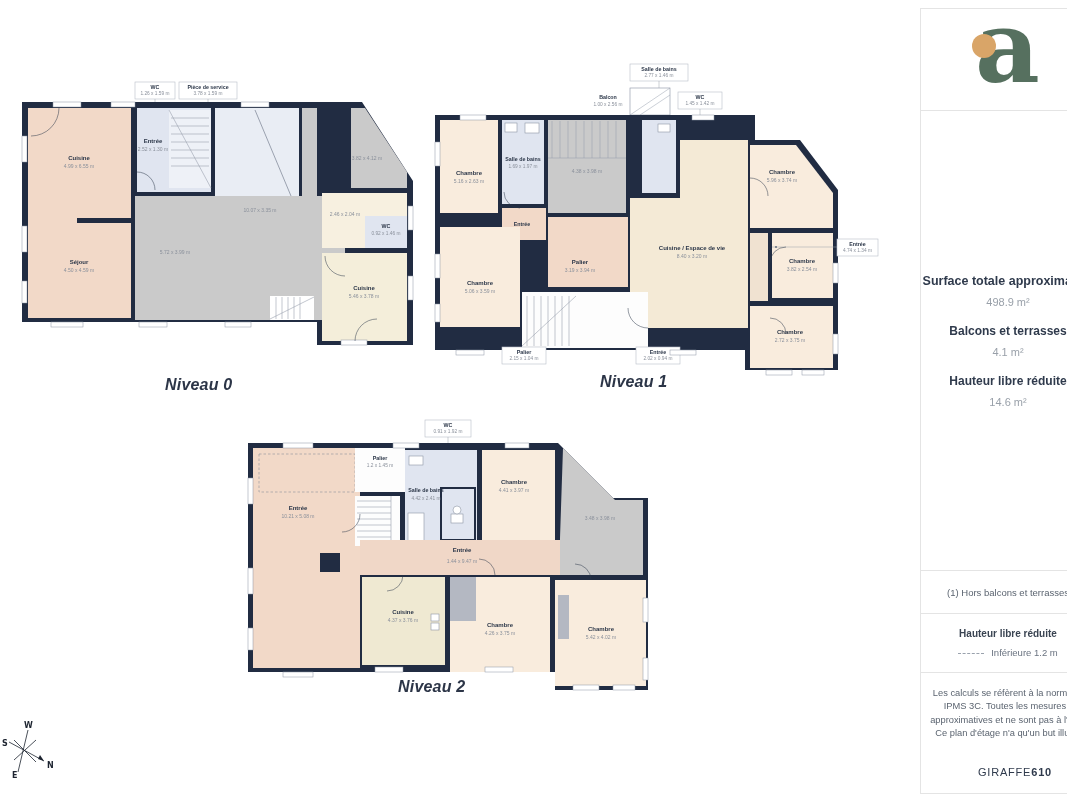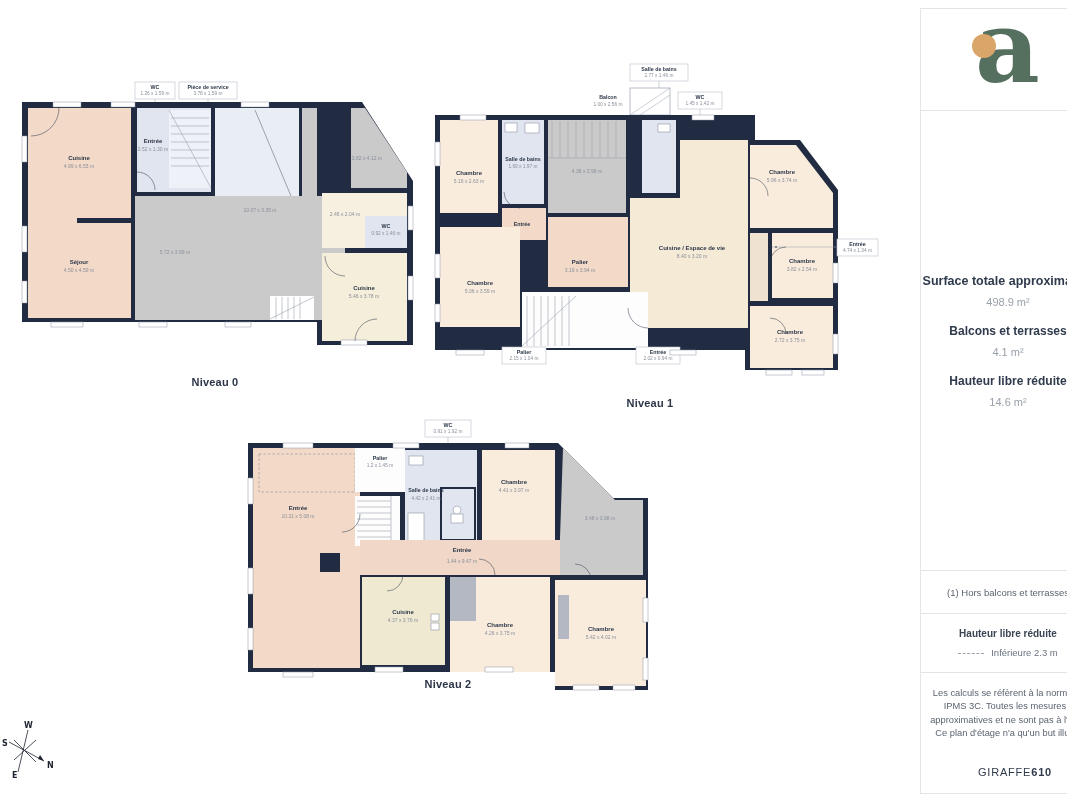--- a/index.html
+++ b/index.html
@@ -1,20 +1,20 @@
 <!DOCTYPE html>
 <html><head>
 <meta charset="utf-8">
 <style>
   html,body{margin:0;padding:0;}
   body{width:1067px;height:800px;overflow:hidden;position:relative;background:#fff;
        font-family:"Liberation Sans",sans-serif;}
   .plan{position:absolute;}
-  .level-label{position:absolute;width:100px;text-align:center;font-weight:bold;
-               font-size:11px;color:#2c3547;letter-spacing:.2px;}
+  .level-label{position:absolute;width:100px;font-weight:bold;
+               font-size:16px;color:#2c3547;letter-spacing:.2px;font-style:italic;}
   
   .sbox{position:absolute;left:920px;width:176px;background:#fff;
         border:1px solid #e4e4e4;box-sizing:border-box;}
   .measures{text-align:center;}
   .m-title{font-weight:bold;font-size:12px;color:#2f3a4c;margin:0 0 8px 0;}
   .m-title.first{font-size:12.5px;}
   .m-value{font-size:11px;color:#99a0a9;margin:0 0 16px 0;}
   .note-text{font-size:9.5px;color:#5b6470;text-align:center;}
   .legend-title{font-size:10px;font-weight:bold;color:#3a4452;text-align:center;margin:0 0 8px 0;}
   .legend-row{font-size:9.5px;color:#6a7380;text-align:center;}
@@ -337,21 +337,21 @@
   <text class="rdim" x="219" y="145">1.44 x 9.47 m</text>
   <text class="rname" x="160" y="196">Cuisine</text>
   <text class="rdim" x="160" y="204">4.37 x 3.76 m</text>
   <text class="rname" x="257" y="209">Chambre</text>
   <text class="rdim" x="257" y="217">4.26 x 3.75 m</text>
   <text class="rname" x="358" y="213">Chambre</text>
   <text class="rdim" x="358" y="221">5.42 x 4.02 m</text>
 </svg>
 
 <div class="level-label" style="left:165px;top:376px">Niveau 0</div>
-<div class="level-label" style="left:600px;top:397px">Niveau 1</div>
+<div class="level-label" style="left:600px;top:373px">Niveau 1</div>
 <div class="level-label" style="left:398px;top:678px">Niveau 2</div>
 
 <svg class="plan" style="left:2px;top:716px" width="58" height="64" viewBox="0 0 58 64">
   <g stroke="#1d2430" stroke-width=".8">
     <line x1="26" y1="14" x2="16" y2="56"></line>
     <line x1="7" y1="26" x2="42" y2="45"></line>
     <line x1="12" y1="44" x2="34" y2="24"></line>
     <line x1="12" y1="24" x2="34" y2="46"></line>
   </g>
   <polygon points="42,45 36,43 38,39" fill="#1d2430"></polygon>
@@ -378,20 +378,20 @@
   </div>
 </div>
 
 <div class="sbox" style="top:570px;height:44px;display:flex;align-items:center;justify-content:center">
   <span class="note-text">(1) Hors balcons et terrasses</span>
 </div>
 
 <div class="sbox" style="top:613px;height:60px;display:flex;flex-direction:column;justify-content:center">
   <p class="legend-title">Hauteur libre réduite</p>
   <div class="legend-row">
-    <span class="dash-sample"></span><span>Inférieure 2.3 m</span>
+    <span class="dash-sample"></span><span>Inférieure 1.2 m</span>
   </div>
 </div>
 
 <div class="sbox" style="top:672px;height:122px;width:190px;display:flex;flex-direction:column;justify-content:center">
   <p class="disclaimer">Les calculs se réfèrent à la norme RICS IPMS 3C. Toutes les mesures sont approximatives et ne sont pas à l'échelle. Ce plan d'étage n'a qu'un but illustratif.</p>
   <p class="brand"><span>GIRAFFE</span><b>610</b></p>
 </div>
 
 </body></html>

